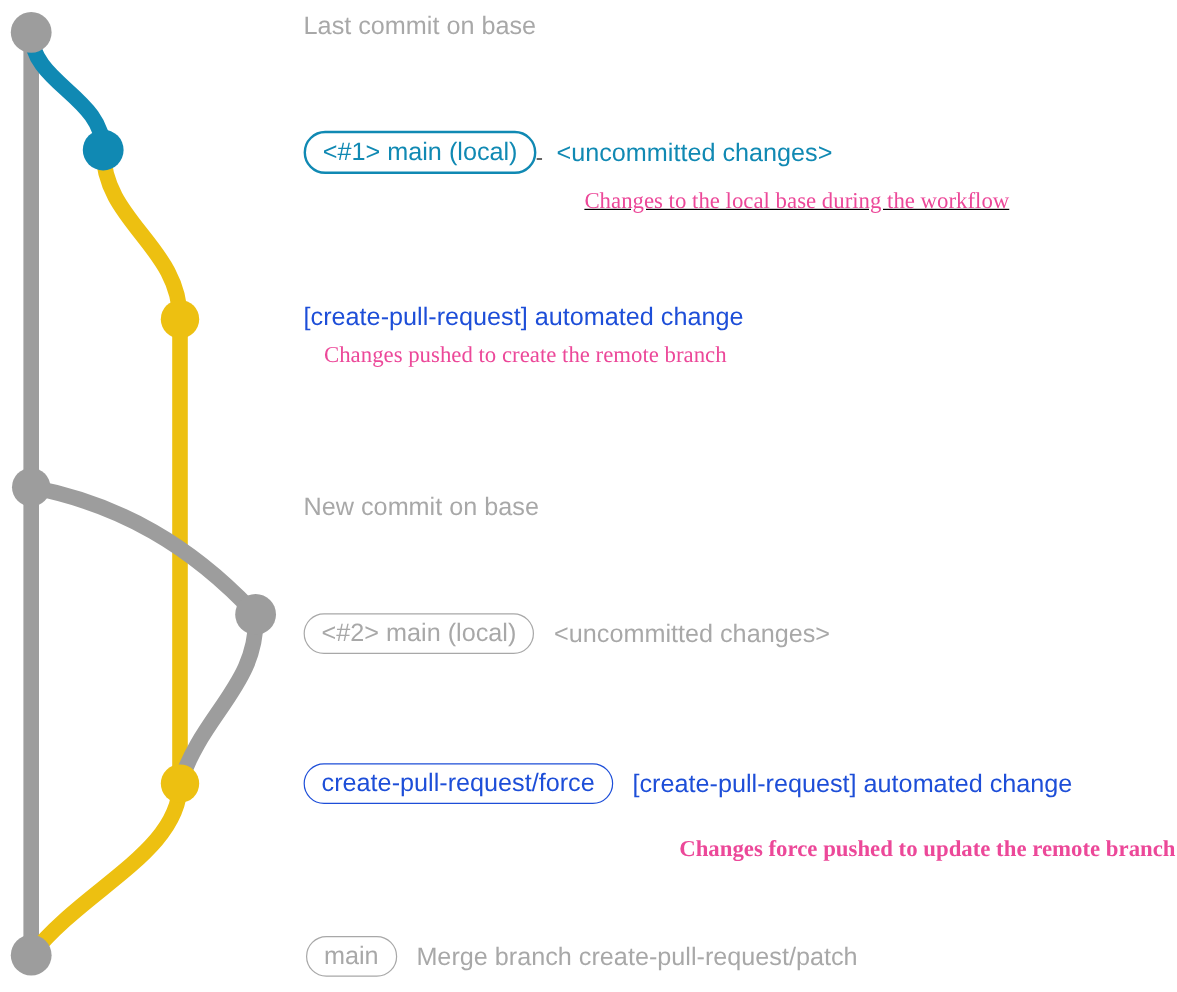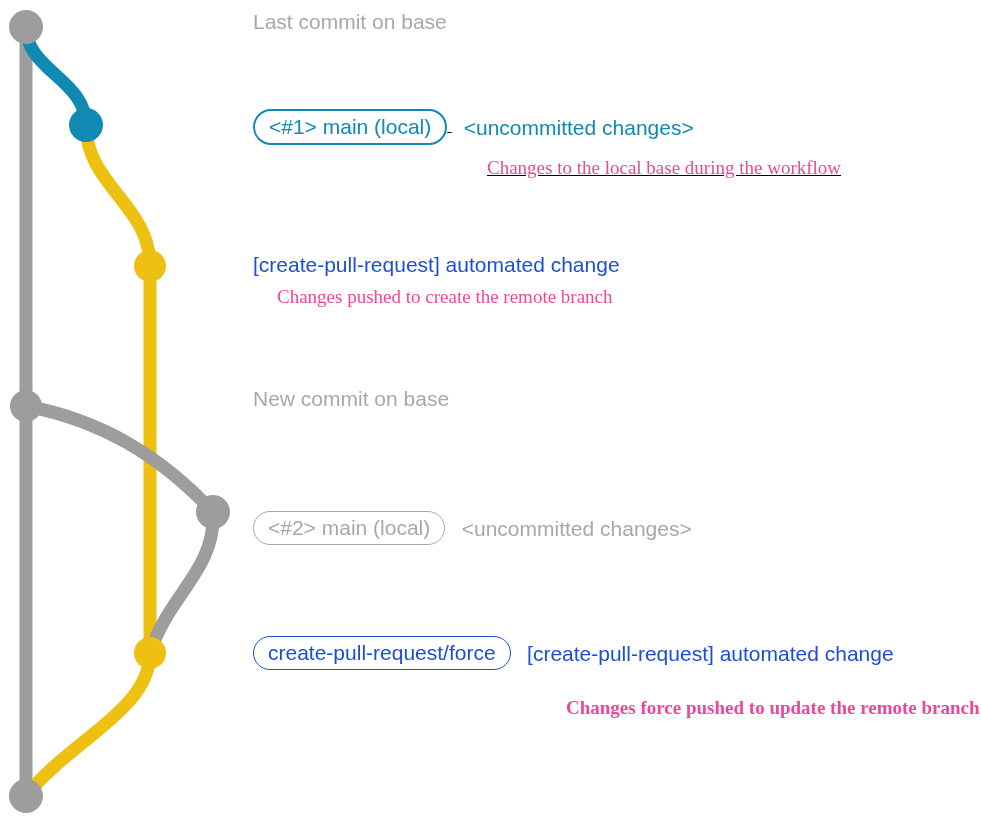--- a/index.html
+++ b/index.html
@@ -116,32 +116,36 @@
   </div>
 
   <div class="entry" style="left:253px; top:109px;text-decoration:underline;">
     <span class="pill c-blue">&lt;#1&gt; main (local)</span>
     <span class="subject c-blue">&lt;uncommitted changes&gt;</span>
     <div class="desc" style="margin-left:234px; margin-top:13px;">Changes to the local base during the workflow</div>
   </div>
 
   <div class="entry" style="left:253px; top:254px;">
     <span class="subject standalone c-yellow">[create-pull-request] automated change</span>
-    <div class="desc" style="margin-left:17px; margin-top:12px;text-align:center;">Changes pushed to create the remote branch</div>
+    <div class="desc" style="margin-left:17px; margin-top:12px;">Changes pushed to create the remote branch</div>
   </div>
 
-  <div class="entry" style="left:253px; top:388px;">
+  <div class="entry" style="left:253px; top:412px;">
     <span class="subject standalone c-graylt">New commit on base</span>
   </div>
 
   <div class="entry" style="left:253px; top:511px;">
     <span class="pill thin c-graylt">&lt;#2&gt; main (local)</span>
     <span class="subject c-graylt">&lt;uncommitted changes&gt;</span>
   </div>
 
   <div class="entry" style="left:253px; top:636px;">
     <span class="pill thin c-yellow">create-pull-request/force</span>
     <span class="subject c-yellow">[create-pull-request] automated change</span>
     <div class="desc" style="margin-left:313px; margin-top:28px;font-weight:bold;">Changes force pushed to update the remote branch</div>
   </div>
 
+  <div class="entry" style="left:255px; top:780px;">
+    <span class="pill thin c-graylt">main</span>
+    <span class="subject c-graylt">Merge branch create-pull-request/patch</span>
+  </div>
 
 </div>
 
 </body></html>

